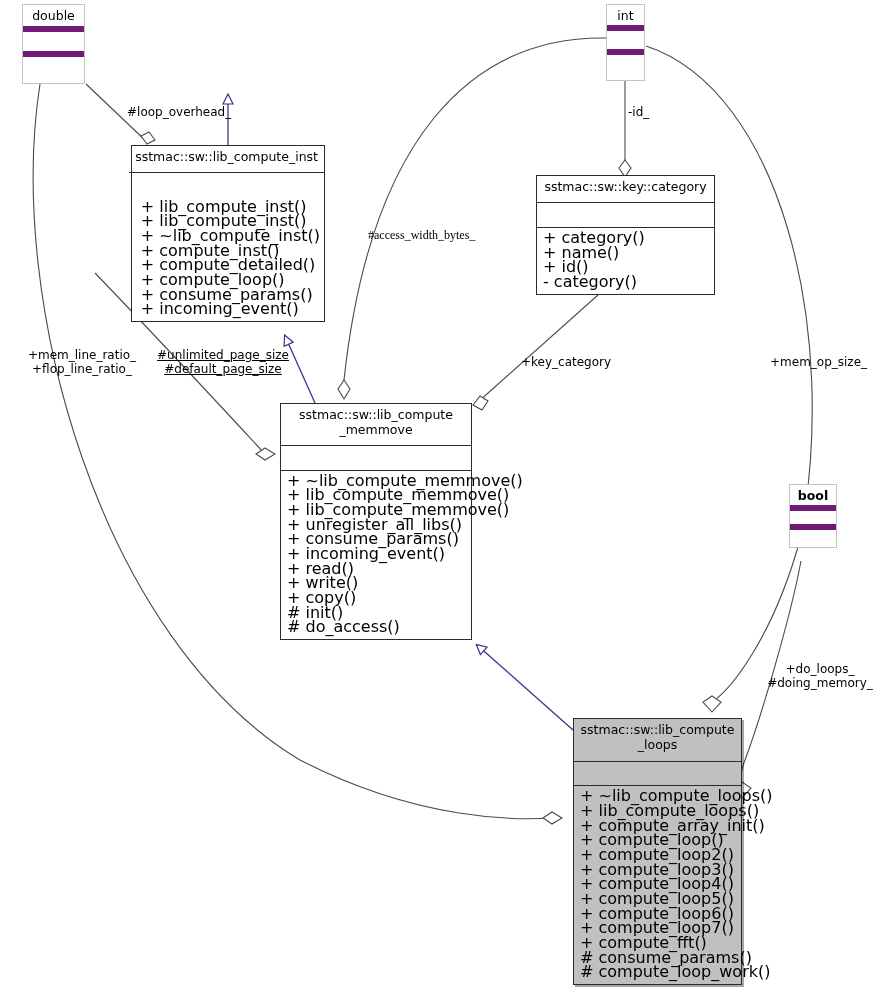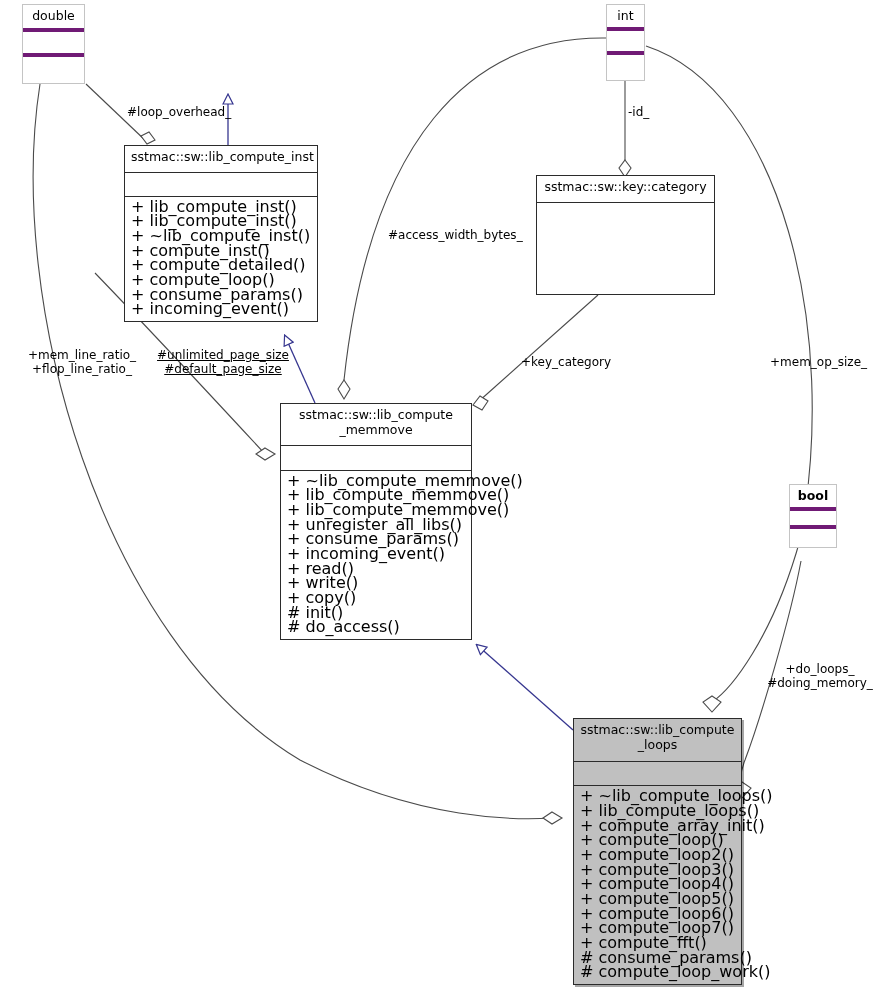--- a/index.html
+++ b/index.html
@@ -30,21 +30,21 @@
     box-sizing: border-box;
     background: #ffffff;
     display: flex;
     flex-direction: column;
   }
   
   .uml-box.plain {
     border: 1px solid #c4c4c4;
   }
   .uml-box.plain .row {
-    border-bottom: 4px solid #701a75;
+    border-bottom: 6px solid #701a75;
   }
   .uml-box.plain .row:last-child {
     border-bottom: none;
   }
   
   .uml-box.cls {
     border: 1px solid #2b2b2b;
   }
   .uml-box.cls .row {
     border-bottom: 1px solid #2b2b2b;
@@ -158,21 +158,21 @@
     <g>
       <path d="M801,561 C790,620 760,720 745,760 C740,772 740,780 742,788" fill="none" stroke="#4a4a4a" stroke-width="1.1"></path>
       <path d="M742,782 L751,788 L742,798 L733,788 z" fill="#ffffff" stroke="#4a4a4a" stroke-width="1.1"></path>
     </g>
   </svg>
 
   <div class="edge-label" style="left:127px; top:105px;">#loop_overhead_</div>
 
   <div class="edge-label" style="left:628px; top:105px;">-id_</div>
 
-  <div class="edge-label" style="left:388px; top:228px;">#access_width_bytes_</div>
+  <div class="edge-label" style="left:368px; top:228px;font-family:Liberation Serif, serif;">#access_width_bytes_</div>
 
   <div class="edge-label center" style="left:18px; top:348px; width:128px;">+mem_line_ratio_
 +flop_line_ratio_</div>
 
   <div class="edge-label center" style="left:155px; top:348px; width:136px;text-decoration:underline;">#unlimited_page_size
 #default_page_size</div>
 
   <div class="edge-label" style="left:521px; top:355px;">+key_category</div>
 
   <div class="edge-label" style="left:770px; top:355px;">+mem_op_size_</div>
@@ -193,38 +193,44 @@
     <div class="row empty" style="height:26px;"></div>
   </div>
 
 
   <div class="uml-box plain" style="left:789px; top:484px; width:48px; height:64px;font-weight:bold;">
     <div class="row title" style="height:26px;">bool</div>
     <div class="row empty" style="height:25px;"></div>
     <div class="row empty" style="height:26px;"></div>
   </div>
 
-  <div class="uml-box cls" style="left:124px; top:145px; width:194px; height:177px;">
+  <div class="uml-box cls" style="left:131px; top:145px; width:194px; height:177px;align-items:flex-end;">
     <div class="row title" style="height:28px;">sstmac::sw::lib_compute_inst</div>
     <div class="row empty" style="height:26px;"></div>
     <div class="row members">
         <div class="member">+ lib_compute_inst()</div>
         <div class="member">+ lib_compute_inst()</div>
         <div class="member">+ ~lib_compute_inst()</div>
         <div class="member">+ compute_inst()</div>
         <div class="member">+ compute_detailed()</div>
         <div class="member">+ compute_loop()</div>
         <div class="member">+ consume_params()</div>
         <div class="member">+ incoming_event()</div>
       </div>
   </div>
 
   <div class="uml-box cls" style="left:536px; top:175px; width:179px; height:120px;">
     <div class="row title" style="height:27px;">sstmac::sw::key::category</div>
     <div class="row empty" style="height:25px;"></div>
+    <div class="row members">
+        <div class="member">+ category()</div>
+        <div class="member">+ name()</div>
+        <div class="member">+ id()</div>
+        <div class="member">- category()</div>
+      </div>
   </div>
 
   <div class="uml-box cls" style="left:280px; top:403px; width:192px; height:237px;">
     <div class="row title" style="height:43px;">sstmac::sw::lib_compute
 _memmove</div>
     <div class="row empty" style="height:26px;"></div>
     <div class="row members">
         <div class="member">+ ~lib_compute_memmove()</div>
         <div class="member">+ lib_compute_memmove()</div>
         <div class="member">+ lib_compute_memmove()</div>

